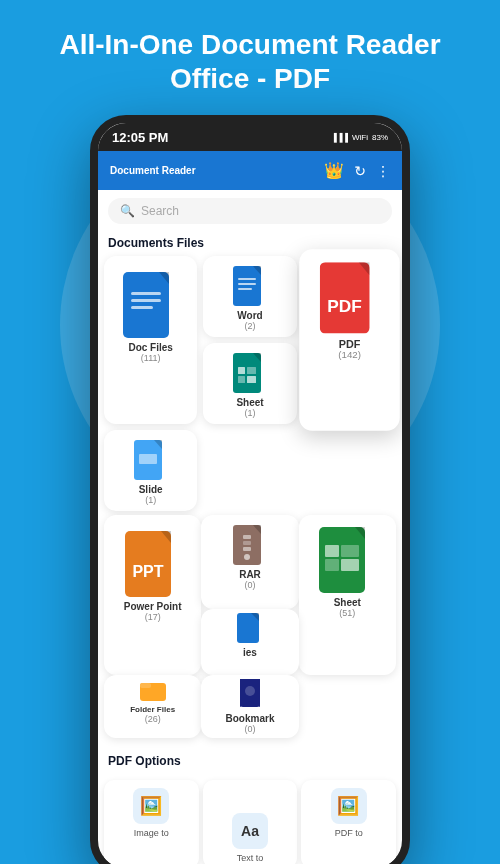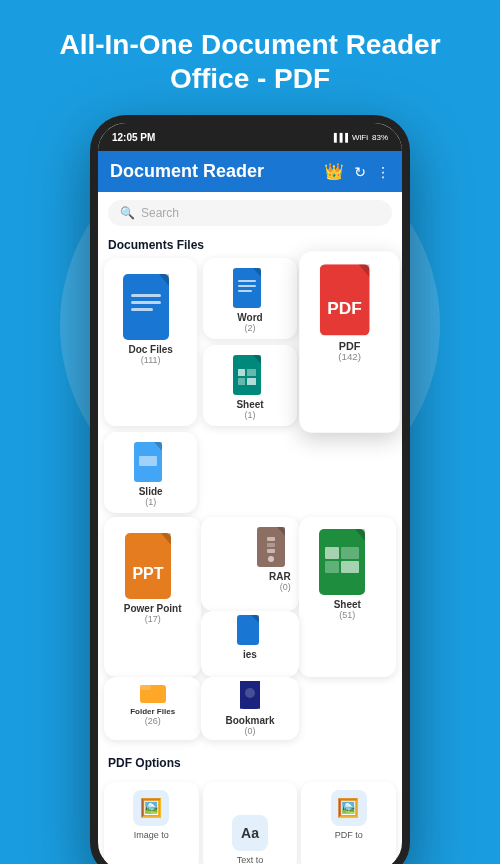--- a/index.html
+++ b/index.html
@@ -54,21 +54,21 @@
       background: #222;
       height: 28px;
       display: flex;
       align-items: center;
       justify-content: space-between;
       padding: 0 14px;
     }
 
     .phone-notch-bar .time {
       color: white;
-      font-size: 10px;
+      font-size: 13px;
       font-weight: 600;
     }
 
     .phone-notch-bar .icons {
       display: flex;
       gap: 4px;
       align-items: center;
     }
 
     .phone-notch-bar .icons span {
@@ -79,21 +79,21 @@
     .app-bar {
       background: #1976d2;
       padding: 10px 12px;
       display: flex;
       align-items: center;
       justify-content: space-between;
     }
 
     .app-bar .title {
       color: white;
-      font-size: 18px;
+      font-size: 10px;
       font-weight: 700;
     }
 
     .app-bar .icons {
       display: flex;
       gap: 10px;
       align-items: center;
     }
 
     .search-bar {
@@ -317,21 +317,21 @@
             <svg width="56" height="66" viewBox="0 0 56 66">
               <rect x="0" y="0" width="46" height="66" rx="5" fill="#e57c1f"></rect>
               <polygon points="36,0 46,0 46,12" fill="rgba(0,0,0,0.2)"></polygon>
               <text x="23" y="46" text-anchor="middle" fill="white" font-weight="900" font-size="16" font-family="Arial">PPT</text>
             </svg>
           </div>
           <span class="label">Power Point</span>
           <span class="count">(17)</span>
         </div>
 
-        <div class="doc-card" style="grid-column:2; grid-row:1;align-items:flex-end;">
+        <div class="doc-card" style="grid-column:2; grid-row:1;">
           <div class="file-icon">
             <svg width="34" height="40" viewBox="0 0 34 40">
               <rect x="0" y="0" width="28" height="40" rx="3" fill="#8d6e63"></rect>
               <polygon points="20,0 28,0 28,9" fill="rgba(0,0,0,0.2)"></polygon>
               <rect x="10" y="10" width="8" height="4" rx="1" fill="rgba(255,255,255,0.5)"></rect>
               <rect x="10" y="16" width="8" height="4" rx="1" fill="rgba(255,255,255,0.3)"></rect>
               <rect x="10" y="22" width="8" height="4" rx="1" fill="rgba(255,255,255,0.5)"></rect>
               <circle cx="14" cy="32" r="3" fill="rgba(255,255,255,0.6)"></circle>
             </svg>
           </div>

